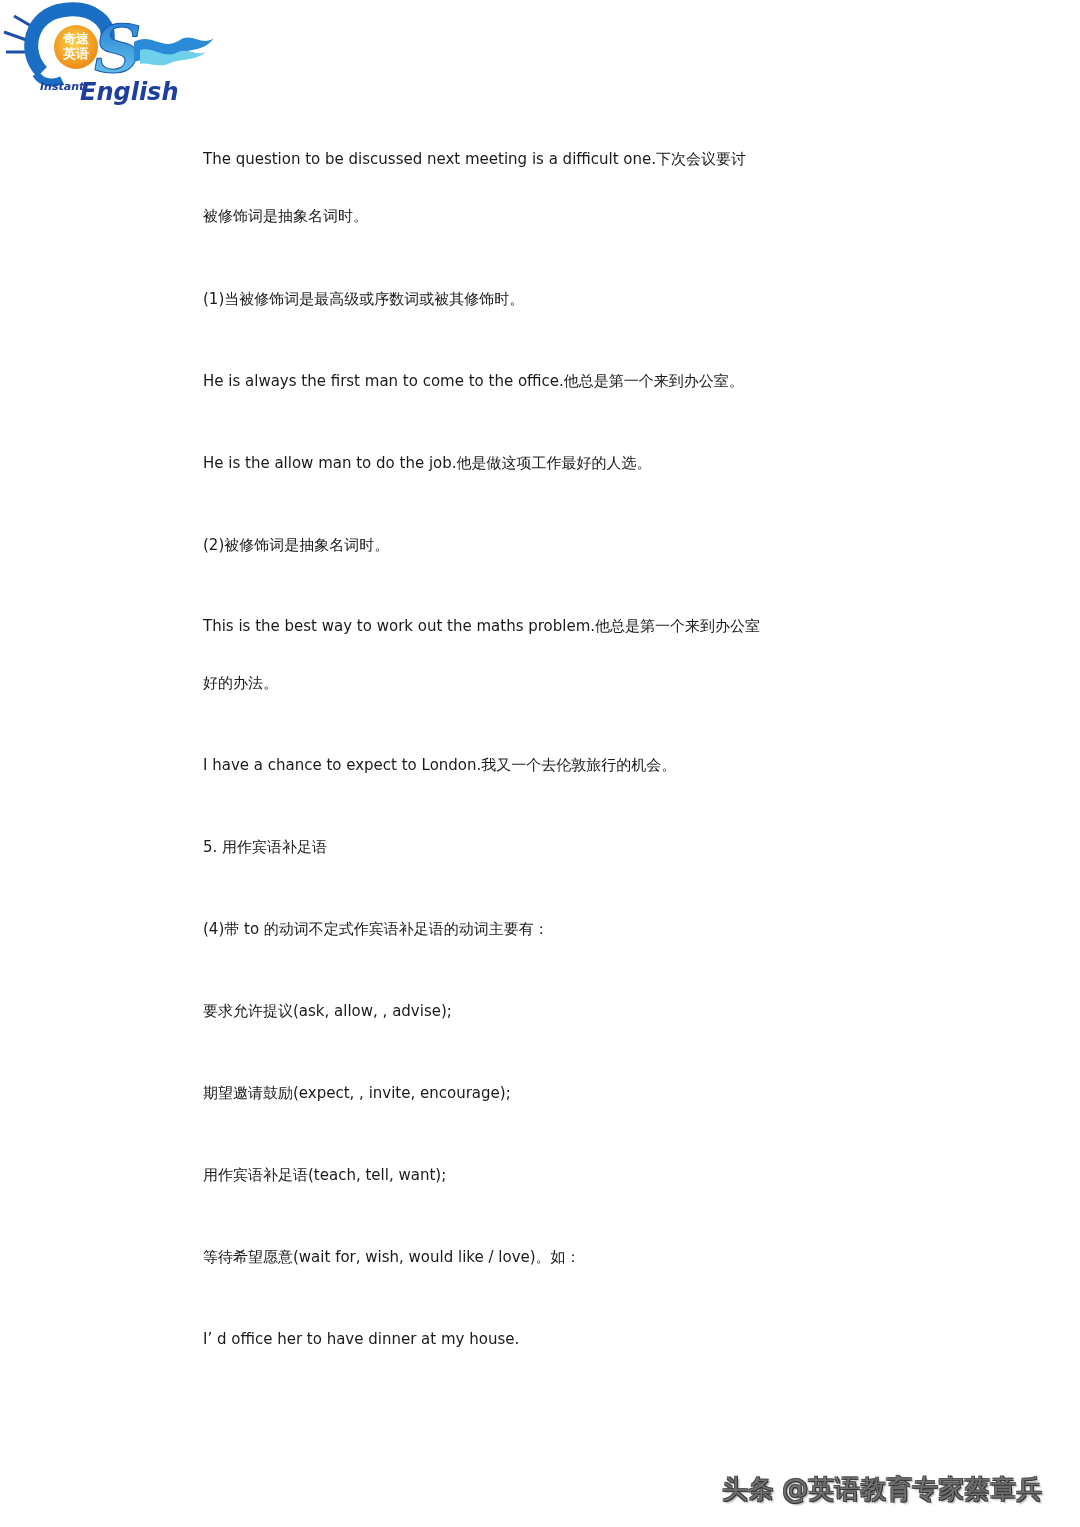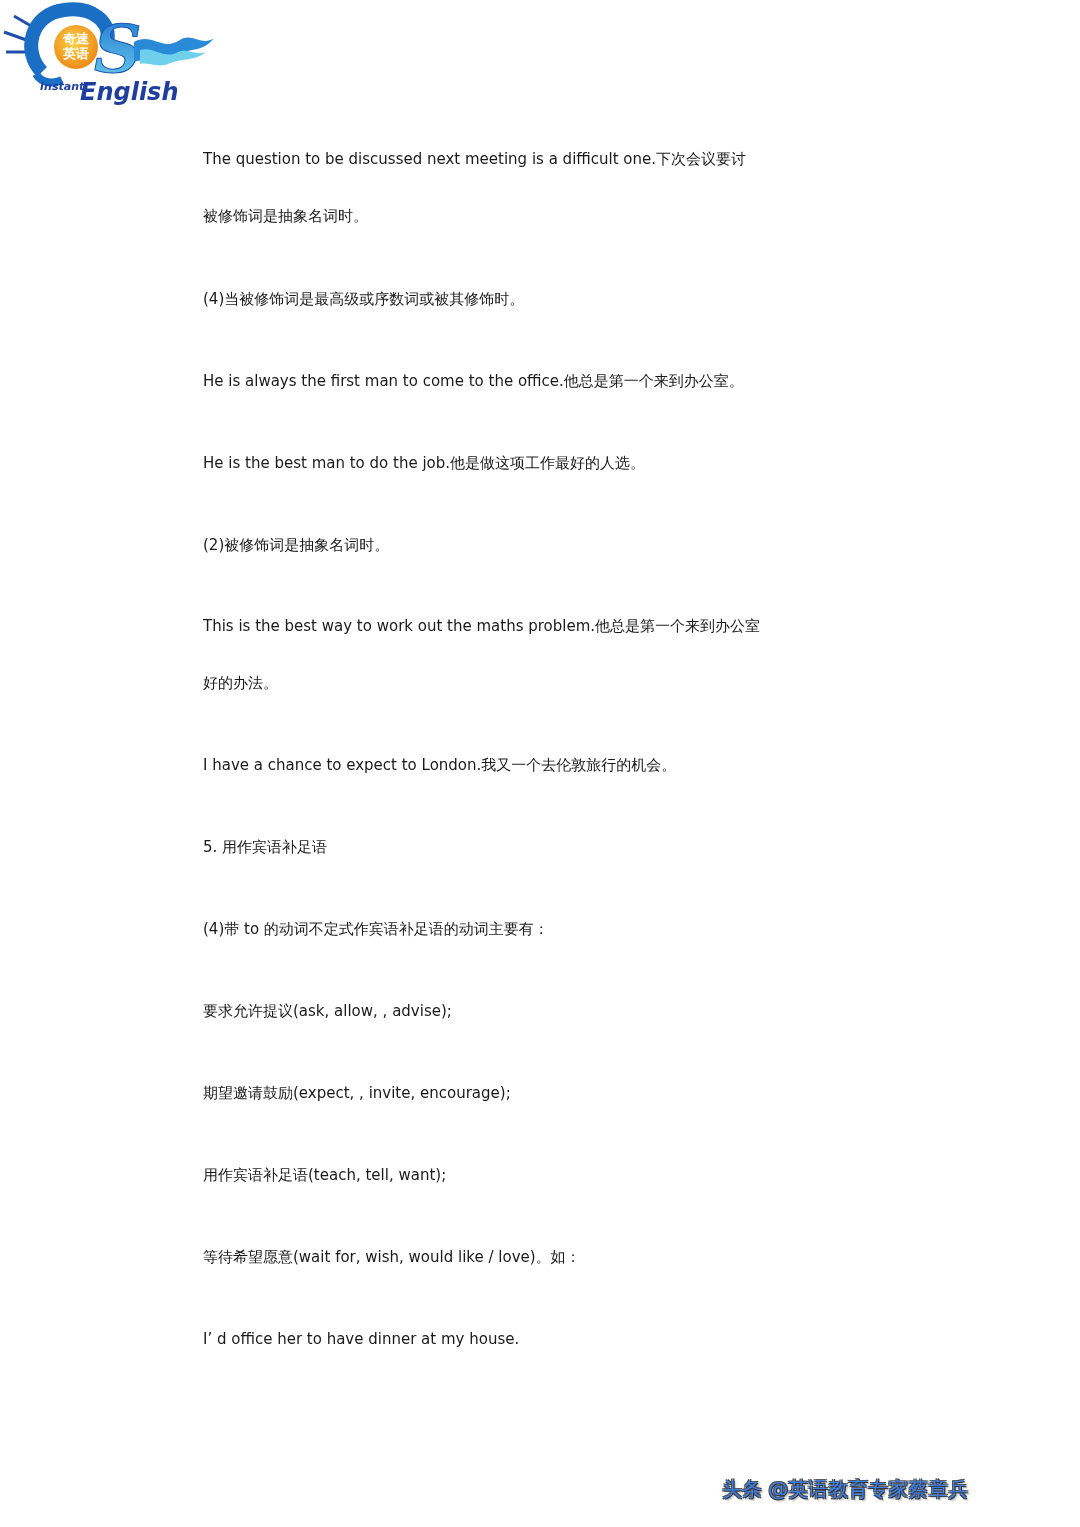--- a/index.html
+++ b/index.html
@@ -10,22 +10,22 @@
     }
     .logo {
       position: absolute; left: 2px; top: 2px; width: 215px; height: 105px;
     }
     .logo svg { display: block; }
     .line {
       position: absolute; left: 155px; font-size: 15px; line-height: 28px;
       white-space: nowrap; letter-spacing: 0px; margin-left: 48px;
     }
     .watermark {
-      position: absolute; left: 722px; top: 1472px; font-size: 20px; line-height: 34px;
-      color: #3b82f6; white-space: nowrap;
+      position: absolute; left: 722px; top: 1472px; font-size: 26px; line-height: 34px;
+      color: #737373; white-space: nowrap;
       text-shadow: 1px 1px 0 #333, -1px -1px 0 #555, 1px -1px 0 #444, -1px 1px 0 #444, 2px 2px 2px rgba(0,0,0,0.4);
     }
   </style>
 </head>
 <body>
 
 <div class="logo">
   <svg width="215" height="105" viewBox="0 0 215 105">
     <defs>
       <radialGradient id="orb" cx="45%" cy="40%" r="60%">
@@ -55,23 +55,23 @@
     <path d="M138 48 C 152 44, 162 58, 176 50 C 186 46, 194 54, 204 50 C 192 60, 178 56, 166 62 C 156 66, 146 60, 138 62 Z" fill="#6fd0ec"></path>
 
     <text x="38" y="88" font-size="11" font-style="italic" font-weight="bold" fill="#1f3f9e" font-family="DejaVu Sans, sans-serif">Instant</text>
     <text x="78" y="98" font-size="24" font-style="italic" font-weight="bold" fill="#1f3f9e" font-family="DejaVu Sans, sans-serif">English</text>
   </svg>
 </div>
 
 <div>
   <div class="line" style="top:145px">The question to be discussed next meeting is a difficult one.下次会议要讨</div>
   <div class="line" style="top:202px">被修饰词是抽象名词时。</div>
-  <div class="line" style="top:285px">(4)当被修饰词是最高级或序数词或被其修饰时。</div>
+  <div class="line" style="top:285px">(1)当被修饰词是最高级或序数词或被其修饰时。</div>
   <div class="line" style="top:367px">He is always the first man to come to the office.他总是第一个来到办公室。</div>
-  <div class="line" style="top:449px">He is the best man to do the job.他是做这项工作最好的人选。</div>
+  <div class="line" style="top:449px">He is the allow man to do the job.他是做这项工作最好的人选。</div>
   <div class="line" style="top:531px">(2)被修饰词是抽象名词时。</div>
   <div class="line" style="top:612px">This is the best way to work out the maths problem.他总是第一个来到办公室</div>
   <div class="line" style="top:669px">好的办法。</div>
   <div class="line" style="top:751px">I have a chance to expect to London.我又一个去伦敦旅行的机会。</div>
   <div class="line" style="top:833px">5.  用作宾语补足语</div>
   <div class="line" style="top:915px">(4)带 to 的动词不定式作宾语补足语的动词主要有：</div>
   <div class="line" style="top:997px">要求允许提议(ask, allow, , advise);</div>
   <div class="line" style="top:1079px">期望邀请鼓励(expect, , invite, encourage);</div>
   <div class="line" style="top:1161px">用作宾语补足语(teach, tell, want);</div>
   <div class="line" style="top:1243px">等待希望愿意(wait for, wish, would like / love)。如：</div>

